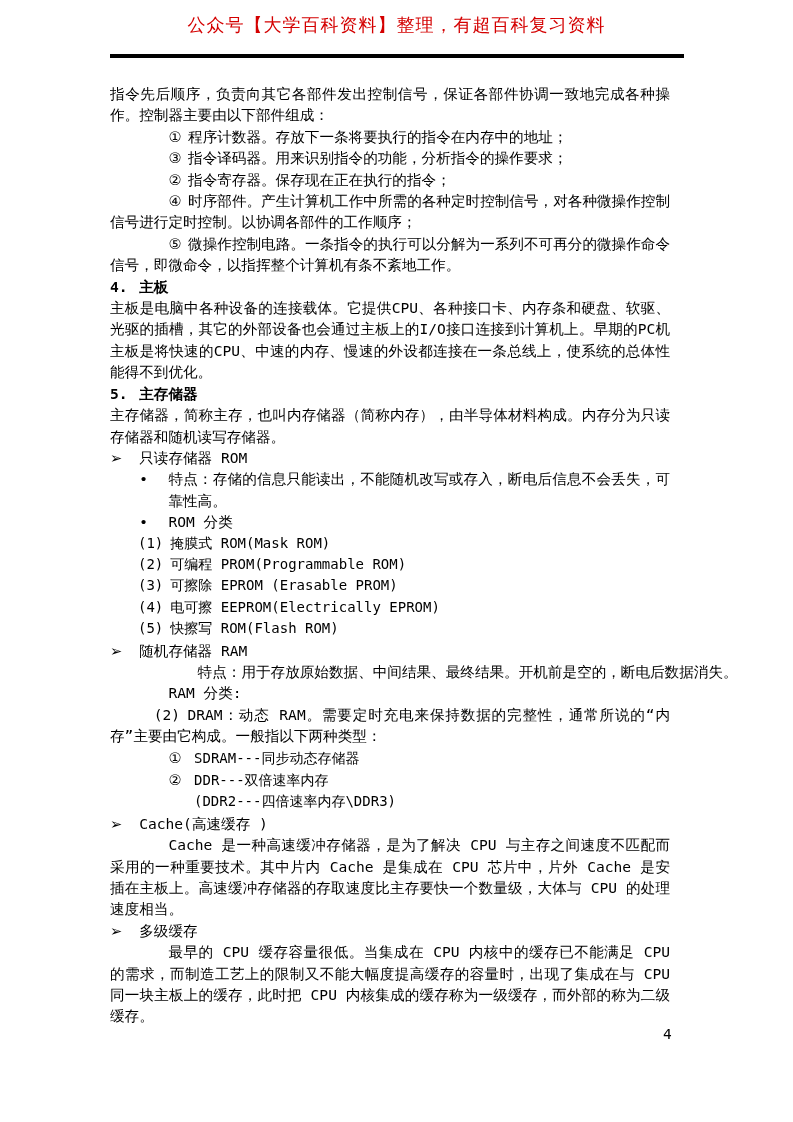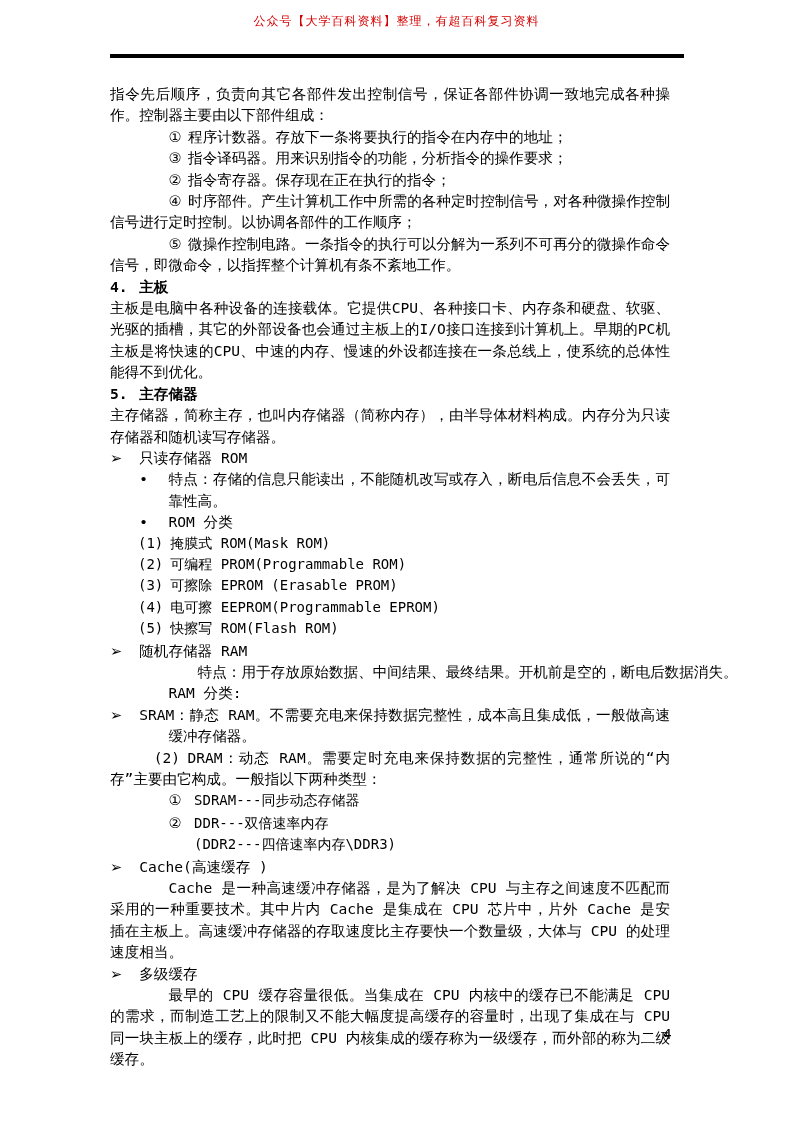--- a/index.html
+++ b/index.html
@@ -7,21 +7,21 @@
   body {
     position: relative;
     color: #000;
     font-family: "DejaVu Sans Mono", "DejaVu Serif", serif;
     overflow: hidden;
   }
   .page { position: absolute; inset: 0; background: #fff; }
 
   .header-note {
     position: absolute; top: 13px; left: 0; width: 100%;
-    text-align: center; font-size: 12px; color: #d40000;
+    text-align: center; font-size: 18px; color: #d40000;
     letter-spacing: 1px;
   }
   .header-rule {
     position: absolute; top: 54px; left: 110px; width: 574px; height: 4px;
     background: #000;
   }
 
   .content {
     position: absolute; top: 83px; left: 110px; width: 560px;
     font-size: 14.6px; line-height: 21.4px;
@@ -96,29 +96,28 @@
     <p class="p">主存储器，简称主存，也叫内存储器（简称内存），由半导体材料构成。内存分为只读存储器和随机读写存储器。</p>
 
     <p class="arrow"><span class="amark">➢</span><span>只读存储器 ROM</span></p>
 
     <p class="bullet"><span class="bmark">•</span><span>特点：存储的信息只能读出，不能随机改写或存入，断电后信息不会丢失，可靠性高。</span></p>
     <p class="bullet"><span class="bmark">•</span><span>ROM 分类</span></p>
 
     <p class="plist mono"><span class="pmark">(1)</span><span>掩膜式 ROM(Mask ROM)</span></p>
     <p class="plist mono"><span class="pmark">(2)</span><span>可编程 PROM(Programmable ROM)</span></p>
     <p class="plist mono"><span class="pmark">(3)</span><span>可擦除 EPROM (Erasable PROM)</span></p>
-    <p class="plist mono"><span class="pmark">(4)</span><span>电可擦 EEPROM(Programmable EPROM)</span></p>
+    <p class="plist mono"><span class="pmark">(4)</span><span>电可擦 EEPROM(Electrically EPROM)</span></p>
     <p class="plist mono"><span class="pmark">(5)</span><span>快擦写 ROM(Flash ROM)</span></p>
 
     <p class="arrow"><span class="amark">➢</span><span>随机存储器 RAM</span></p>
 
     <p class="ind6 nowrap">特点：用于存放原始数据、中间结果、最终结果。开机前是空的，断电后数据消失。</p>
     <p class="ind4">RAM 分类:</p>
 
-    <p class="arrow-hang"><span class="amark">➢</span><span>SRAM：静态 RAM。不需要充电来保持数据完整性，成本高且集成低，一般做高速缓冲存储器。</span></p>
 
     <p class="dram"><span class="pmark">(2)</span><span>DRAM：动态 RAM。需要定时充电来保持数据的完整性，通常所说的“内存”主要由它构成。一般指以下两种类型：</span></p>
 
     <p class="ind4"><span class="cmark">①</span><span class="mono">SDRAM---同步动态存储器</span></p>
     <p class="ind4"><span class="cmark">②</span><span class="mono">DDR---双倍速率内存</span></p>
     <p class="ind6 mono">(DDR2---四倍速率内存\DDR3)</p>
 
     <p class="arrow"><span class="amark">➢</span><span>Cache(高速缓存 )</span></p>
     <p class="p find4">Cache 是一种高速缓冲存储器，是为了解决 CPU 与主存之间速度不匹配而采用的一种重要技术。其中片内 Cache 是集成在 CPU 芯片中，片外 Cache 是安插在主板上。高速缓冲存储器的存取速度比主存要快一个数量级，大体与 CPU 的处理速度相当。</p>
 

